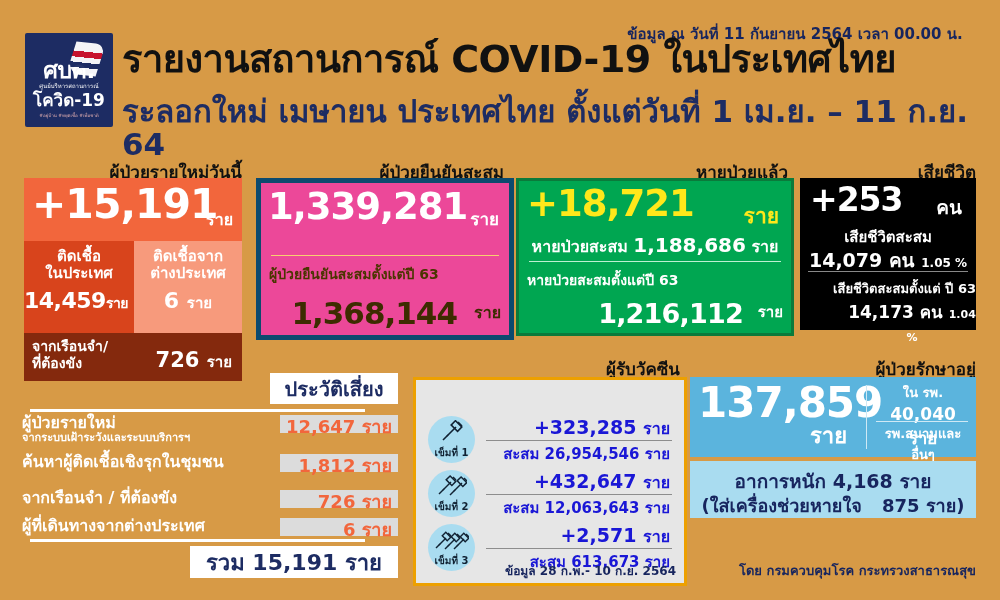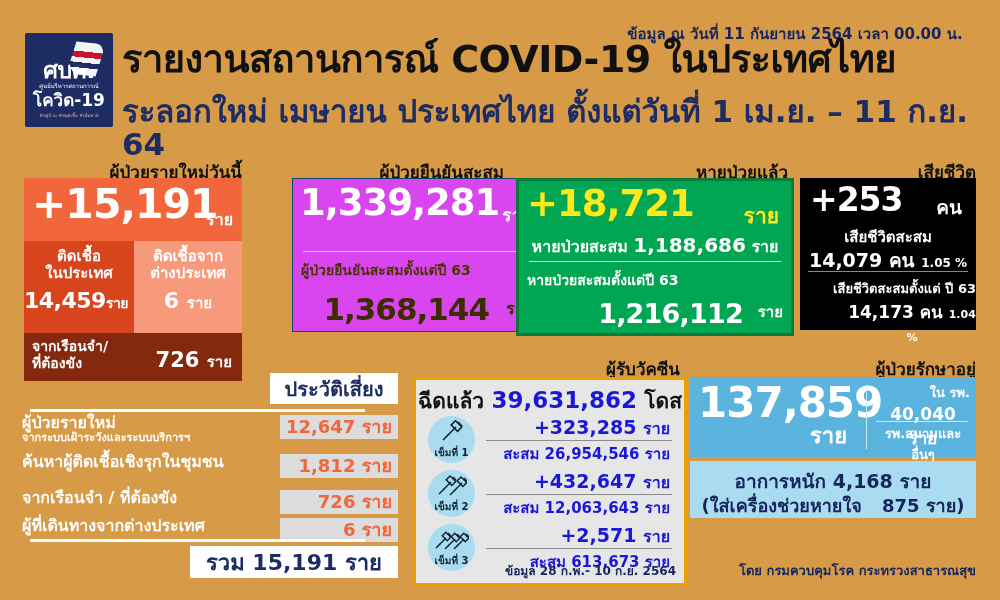--- a/index.html
+++ b/index.html
@@ -60,21 +60,21 @@
   .c1c .subcap{color:#fff;}
   .c1c .v{color:#fff;font-size:22px;font-weight:bold;text-align:center;margin-top:5px;}
   .c1c .v small{font-size:15px;}
 
   .c1d{position:absolute;left:24px;top:333px;width:218px;height:48px;background:#84290d;}
   .c1d .lbl{position:absolute;left:8px;top:5px;color:#fff;font-size:14px;font-weight:bold;line-height:1.2;}
   .c1d .v{position:absolute;right:10px;bottom:7px;color:#fff;font-size:21px;font-weight:bold;}
   .c1d .v small{font-size:15px;}
 
   
-  .c2{position:absolute;left:256px;top:178px;width:248px;height:152px;background:#d946ef;border:1px solid #0c4a6e;margin-left:36px;}
+  .c2{position:absolute;left:256px;top:178px;width:248px;height:152px;background:#ec4899;border:5px solid #0c4a6e;}
   .c2 .big{position:absolute;left:7px;top:5px;color:#fff;font-size:37px;font-weight:bold;letter-spacing:-1px;line-height:1;}
   .c2 .bigu{position:absolute;right:10px;top:22px;color:#fff;font-size:17px;font-weight:bold;}
   .c2 .hr{position:absolute;left:10px;right:10px;top:72px;height:1px;background:#f7d070;}
   .c2 .lbl{position:absolute;left:8px;top:80px;color:#4a3500;font-size:14px;font-weight:bold;}
   .c2 .big2{position:absolute;right:52px;bottom:4px;color:#3d2c00;font-size:31px;font-weight:bold;letter-spacing:-1px;}
   .c2 .u2{position:absolute;right:8px;bottom:10px;color:#3d2c00;font-size:16px;font-weight:bold;}
 
   
   .c3{position:absolute;left:516px;top:178px;width:272px;height:152px;background:#00a651;border:3px solid #0b7a3b;}
   .c3 .big{position:absolute;left:8px;top:4px;color:#ffe81a;font-size:37px;font-weight:bold;letter-spacing:-1px;line-height:1;}
@@ -99,21 +99,21 @@
   .c4 .v2 small{font-size:11px;}
 
   
   .riskTag{position:absolute;left:270px;top:373px;width:128px;height:31px;background:#ffffff;
            display:flex;align-items:center;justify-content:center;color:#1d2c63;font-size:20px;font-weight:bold;}
   .riskRule{position:absolute;left:30px;top:409px;width:335px;height:3px;background:#ffffff;}
   .riskRule2{position:absolute;left:30px;top:539px;width:335px;height:3px;background:#ffffff;}
   .riskRow{position:absolute;left:22px;width:376px;height:28px;}
   .riskRow .rl{position:absolute;left:0;top:0;color:#ffffff;font-size:16px;font-weight:bold;line-height:1.05;}
   .riskRow .rl .sub{display:block;font-size:11px;font-weight:bold;}
-  .riskRow .rv{position:absolute;right:0;top:0;width:118px;height:24px;background:#dcdcdc;
+  .riskRow .rv{position:absolute;right:0;top:0;width:118px;height:18px;background:#dcdcdc;
                color:#f2663c;font-size:18px;font-weight:bold;text-align:right;padding-right:6px;box-sizing:border-box;line-height:24px;}
   .riskTotal{position:absolute;left:190px;top:546px;width:208px;height:32px;background:#ffffff;
              color:#1d2c63;font-size:22px;font-weight:bold;display:flex;align-items:center;justify-content:center;}
 
   
   .vaxCap{position:absolute;left:470px;top:355px;width:210px;text-align:right;color:#111;font-size:17px;font-weight:bold;}
   .vax{position:absolute;left:413px;top:377px;width:268px;height:203px;background:#e6e6e6;border:3px solid #eda000;}
   .vax .hdr{position:absolute;left:0;right:0;top:4px;text-align:center;font-size:21px;font-weight:bold;color:#111;}
   .vax .hdr .n{color:#1a17d6;font-size:23px;}
   .vdose{position:absolute;left:8px;width:252px;height:47px;}
@@ -127,21 +127,21 @@
   .vdose .cum{position:absolute;right:6px;top:26px;color:#1a17d6;font-size:15px;font-weight:bold;}
   .vax .foot{position:absolute;right:8px;bottom:3px;color:#17255e;font-size:12px;font-weight:bold;}
 
   
   .trtCap{position:absolute;left:790px;top:355px;width:186px;text-align:right;color:#111;font-size:17px;font-weight:bold;}
   .trt{position:absolute;left:690px;top:377px;width:286px;height:80px;background:#5bb4dd;}
   .trt .big{position:absolute;left:8px;top:5px;color:#fff;font-size:42px;font-weight:bold;letter-spacing:-1px;line-height:1;}
   .trt .bigu{position:absolute;left:120px;bottom:4px;color:#fff;font-size:22px;font-weight:bold;}
   .trt .vdiv{position:absolute;left:176px;top:8px;bottom:8px;width:1px;background:#cfe9f5;}
   .trt .rcol{position:absolute;left:186px;right:6px;top:5px;text-align:center;}
-  .trt .rcol .t{color:#fff;font-size:13px;font-weight:bold;text-align:right;}
+  .trt .rcol .t{color:#fff;font-size:13px;font-weight:bold;text-align:center;}
   .trt .rcol .n{color:#fff;font-size:17px;font-weight:bold;margin-top:1px;}
   .trt .hr2{position:absolute;left:186px;right:8px;top:44px;height:1px;background:#cfe9f5;}
   .trt .rcol2{position:absolute;left:186px;right:6px;top:46px;text-align:center;}
   .trt .rcol2 .t{color:#fff;font-size:13px;font-weight:bold;}
   .trt .rcol2 .n{color:#fff;font-size:17px;font-weight:bold;margin-top:1px;}
 
   .trt2{position:absolute;left:690px;top:461px;width:286px;height:57px;background:#a9dcf0;}
   .trt2 .r1{position:absolute;left:0;right:0;top:5px;text-align:center;color:#17255e;font-size:19px;font-weight:bold;}
   .trt2 .r2{position:absolute;left:0;right:0;top:30px;text-align:center;color:#17255e;font-size:18px;font-weight:bold;}
   .trt2 .r2 .sp{display:inline-block;width:14px;}
@@ -260,25 +260,20 @@
       <span>ผู้ที่เดินทางจากต่างประเทศ</span>
     </div>
     <div class="rv">6 ราย</div>
   </div>
 
   <div class="riskRule2"></div>
   <div class="riskTotal">รวม 15,191 ราย</div>
 
   <div class="vaxCap">ผู้รับวัคซีน</div>
   <div class="vax">
-    <div class="hdr">
-      <span>ฉีดแล้ว</span>
-      <span class="n">39,631,862</span>
-      <span>โดส</span>
-    </div>
 
     <div class="vdose" style="top:36px;">
       <div class="circ">
         <svg width="26" height="24" viewBox="0 0 26 24" aria-hidden="true">
             <g stroke="#123" stroke-width="1.6" fill="none">
               <path d="M4 20 L9 15"></path>
               <path d="M8 16 L17 7"></path>
               <rect x="13" y="3" width="9" height="6" transform="rotate(45 17.5 6)"></rect>
               <path d="M19 2 L23 6"></path>
             </g>

